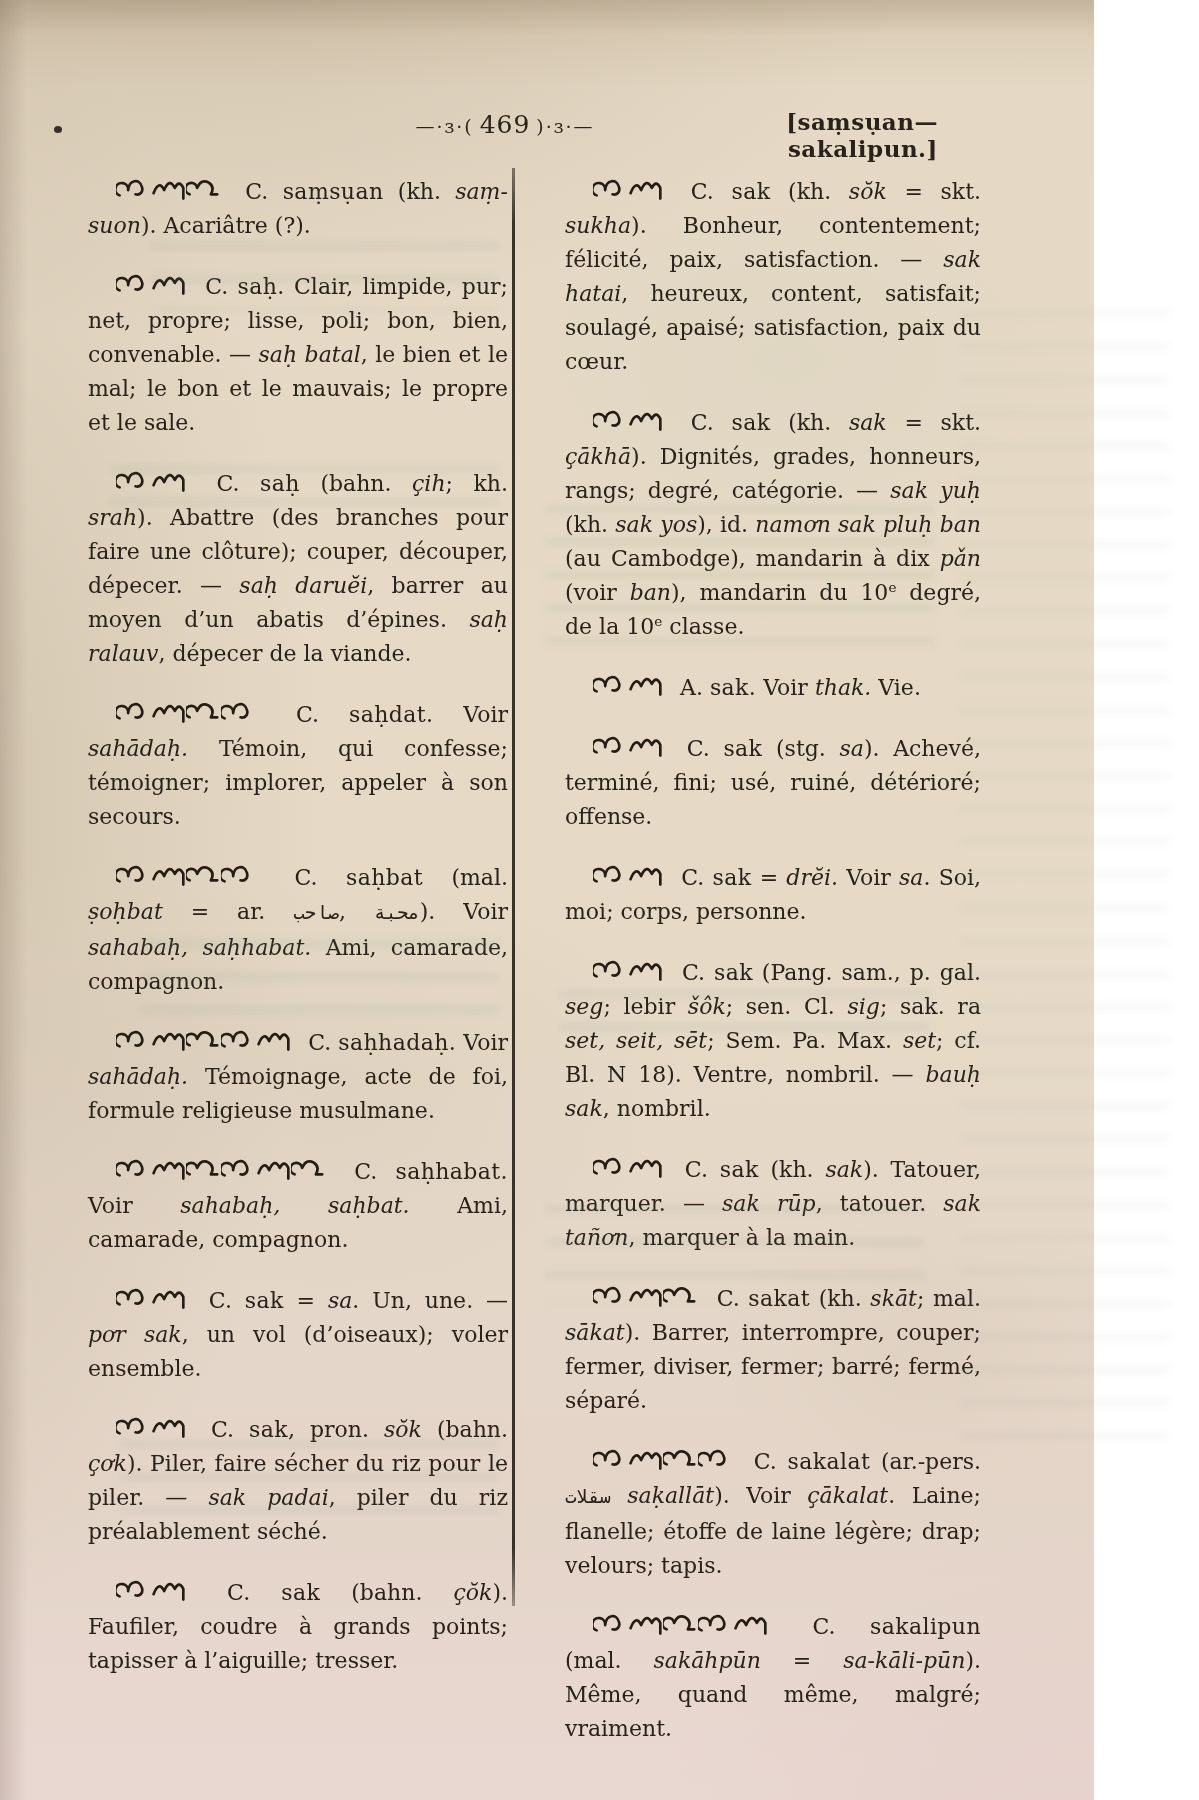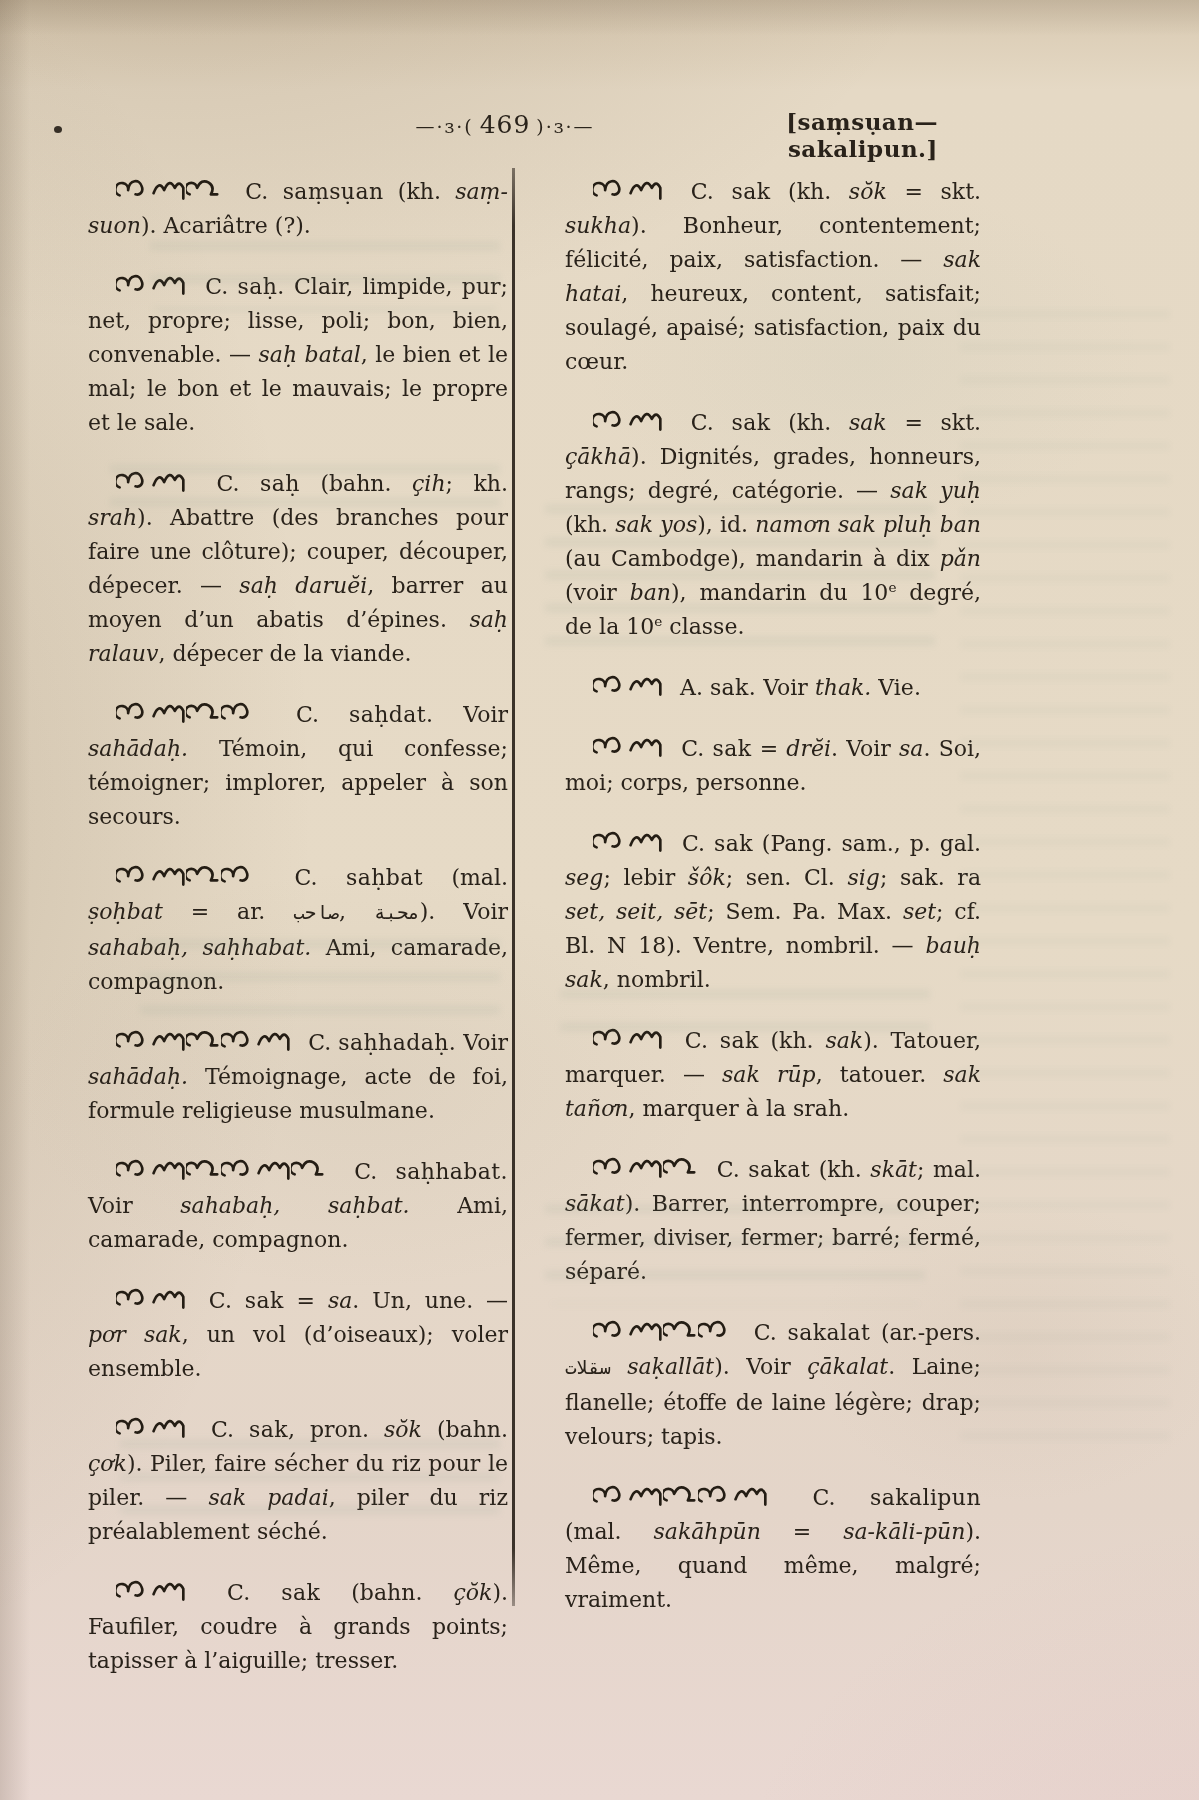--- a/index.html
+++ b/index.html
@@ -1,18 +1,18 @@
 <!DOCTYPE html>
 <html><head>
 <meta charset="utf-8">
 <style>
   html,body{margin:0;padding:0;}
   body{width:1199px;height:1800px;overflow:hidden;
        font-family:"DejaVu Serif","Liberation Serif",serif;color:#29221a;}
-  .page{position:relative;width:1199px;height:1800px;
+  .page{position:relative;width:1094px;height:1800px;
     background:
       radial-gradient(1300px 800px at 15% -8%, rgba(115,92,62,.20), transparent 60%),
       radial-gradient(700px 1500px at -6% 45%, rgba(108,86,58,.16), transparent 55%),
       radial-gradient(900px 700px at 105% 108%, rgba(205,150,150,.14), transparent 60%),
       linear-gradient(180deg,#d8c9b1 0%,#e5d9c5 5%,#e6dac6 52%,#e4d5c9 84%,#e9d8d2 100%),
       #e5d9c5;
   }
   .page::before{content:"";position:absolute;inset:0;pointer-events:none;
     background:
       radial-gradient(400px 250px at 72% 20%, rgba(170,185,170,.10), transparent 70%),
@@ -149,31 +149,36 @@
           </svg></span><span class="seg-r"> C. </span><span class="seg-b">sak</span><span class="seg-r"> (kh. </span><span class="seg-i">sak</span><span class="seg-r"> = skt. </span><span class="seg-i">çākhā</span><span class="seg-r">). Dignités, grades, honneurs, rangs; degré, catégorie. — </span><span class="seg-i">sak yuḥ</span><span class="seg-r"> (kh. </span><span class="seg-i">sak yos</span><span class="seg-r">), id. </span><span class="seg-i">namơn sak pluḥ ban</span><span class="seg-r"> (au Cambodge), mandarin à dix </span><span class="seg-i">pǎn</span><span class="seg-r"> (voir </span><span class="seg-i">ban</span><span class="seg-r">), mandarin du 10</span><sup class="seg-sup">e</sup><span class="seg-r"> degré, de la 10</span><sup class="seg-sup">e</sup><span class="seg-r"> classe.</span></p>
       <p class="entry"><span class="cham"><svg class="cu" viewBox="0 0 34 32">
             <path d="M3 22 a6 6 0 1 1 8 -5 c1 -10 11 -11 13 -3 c1.5 5 -2 8 -6 7"></path>
           </svg><svg class="cu" viewBox="0 0 34 32">
             <path d="M2 20 q5 -13 10 -3 q5 -12 10 -2 q4 -8 8 0 l0 10"></path>
           </svg></span><span class="seg-r"> A. </span><span class="seg-b">sak.</span><span class="seg-r"> Voir </span><span class="seg-i">thak.</span><span class="seg-r"> Vie.</span></p>
       <p class="entry"><span class="cham"><svg class="cu" viewBox="0 0 34 32">
             <path d="M3 22 a6 6 0 1 1 8 -5 c1 -10 11 -11 13 -3 c1.5 5 -2 8 -6 7"></path>
           </svg><svg class="cu" viewBox="0 0 34 32">
             <path d="M2 20 q5 -13 10 -3 q5 -12 10 -2 q4 -8 8 0 l0 10"></path>
+          </svg></span><span class="seg-r"> C. </span><span class="seg-b">sak</span><span class="seg-r"> (stg. </span><span class="seg-i">sa</span><span class="seg-r">). Achevé, terminé, fini; usé, ruiné, détérioré; offense.</span></p>
+      <p class="entry"><span class="cham"><svg class="cu" viewBox="0 0 34 32">
+            <path d="M3 22 a6 6 0 1 1 8 -5 c1 -10 11 -11 13 -3 c1.5 5 -2 8 -6 7"></path>
+          </svg><svg class="cu" viewBox="0 0 34 32">
+            <path d="M2 20 q5 -13 10 -3 q5 -12 10 -2 q4 -8 8 0 l0 10"></path>
           </svg></span><span class="seg-r"> C. </span><span class="seg-b">sak</span><span class="seg-r"> = </span><span class="seg-i">drĕi</span><span class="seg-r">. Voir </span><span class="seg-i">sa</span><span class="seg-r">. Soi, moi; corps, personne.</span></p>
       <p class="entry"><span class="cham"><svg class="cu" viewBox="0 0 34 32">
             <path d="M3 22 a6 6 0 1 1 8 -5 c1 -10 11 -11 13 -3 c1.5 5 -2 8 -6 7"></path>
           </svg><svg class="cu" viewBox="0 0 34 32">
             <path d="M2 20 q5 -13 10 -3 q5 -12 10 -2 q4 -8 8 0 l0 10"></path>
           </svg></span><span class="seg-r"> C. </span><span class="seg-b">sak</span><span class="seg-r"> (Pang. sam., p. gal. </span><span class="seg-i">seg</span><span class="seg-r">; lebir </span><span class="seg-i">šôk</span><span class="seg-r">; sen. Cl. </span><span class="seg-i">sig</span><span class="seg-r">; sak. ra </span><span class="seg-i">set, seit, sēt</span><span class="seg-r">; Sem. Pa. Max. </span><span class="seg-i">set</span><span class="seg-r">; cf. Bl. N 18). Ventre, nombril. — </span><span class="seg-i">bauḥ sak</span><span class="seg-r">, nombril.</span></p>
       <p class="entry"><span class="cham"><svg class="cu" viewBox="0 0 34 32">
             <path d="M3 22 a6 6 0 1 1 8 -5 c1 -10 11 -11 13 -3 c1.5 5 -2 8 -6 7"></path>
           </svg><svg class="cu" viewBox="0 0 34 32">
             <path d="M2 20 q5 -13 10 -3 q5 -12 10 -2 q4 -8 8 0 l0 10"></path>
-          </svg></span><span class="seg-r"> C. </span><span class="seg-b">sak</span><span class="seg-r"> (kh. </span><span class="seg-i">sak</span><span class="seg-r">). Tatouer, marquer. — </span><span class="seg-i">sak rūp</span><span class="seg-r">, tatouer. </span><span class="seg-i">sak tañơn</span><span class="seg-r">, marquer à la srah.</span></p>
+          </svg></span><span class="seg-r"> C. </span><span class="seg-b">sak</span><span class="seg-r"> (kh. </span><span class="seg-i">sak</span><span class="seg-r">). Tatouer, marquer. — </span><span class="seg-i">sak rūp</span><span class="seg-r">, tatouer. </span><span class="seg-i">sak tañơn</span><span class="seg-r">, marquer à la main.</span></p>
       <p class="entry"><span class="cham"><svg class="cu" viewBox="0 0 34 32">
             <path d="M3 22 a6 6 0 1 1 8 -5 c1 -10 11 -11 13 -3 c1.5 5 -2 8 -6 7"></path>
           </svg><svg class="cu" viewBox="0 0 34 32">
             <path d="M2 20 q5 -13 10 -3 q5 -12 10 -2 q4 -8 8 0 l0 10"></path>
           </svg><svg class="cu" viewBox="0 0 34 32">
             <path d="M3 21 a5.5 5.5 0 1 1 7 -6 q4 -9 11 -5 q6 4 2 11 l6 0"></path>
           </svg></span><span class="seg-r"> C. </span><span class="seg-b">sakat</span><span class="seg-r"> (kh. </span><span class="seg-i">skāt</span><span class="seg-r">; mal. </span><span class="seg-i">sākat</span><span class="seg-r">). Barrer, interrompre, couper; fermer, diviser, fermer; barré; fermé, séparé.</span></p>
       <p class="entry"><span class="cham"><svg class="cu" viewBox="0 0 34 32">
             <path d="M3 22 a6 6 0 1 1 8 -5 c1 -10 11 -11 13 -3 c1.5 5 -2 8 -6 7"></path>
           </svg><svg class="cu" viewBox="0 0 34 32">

